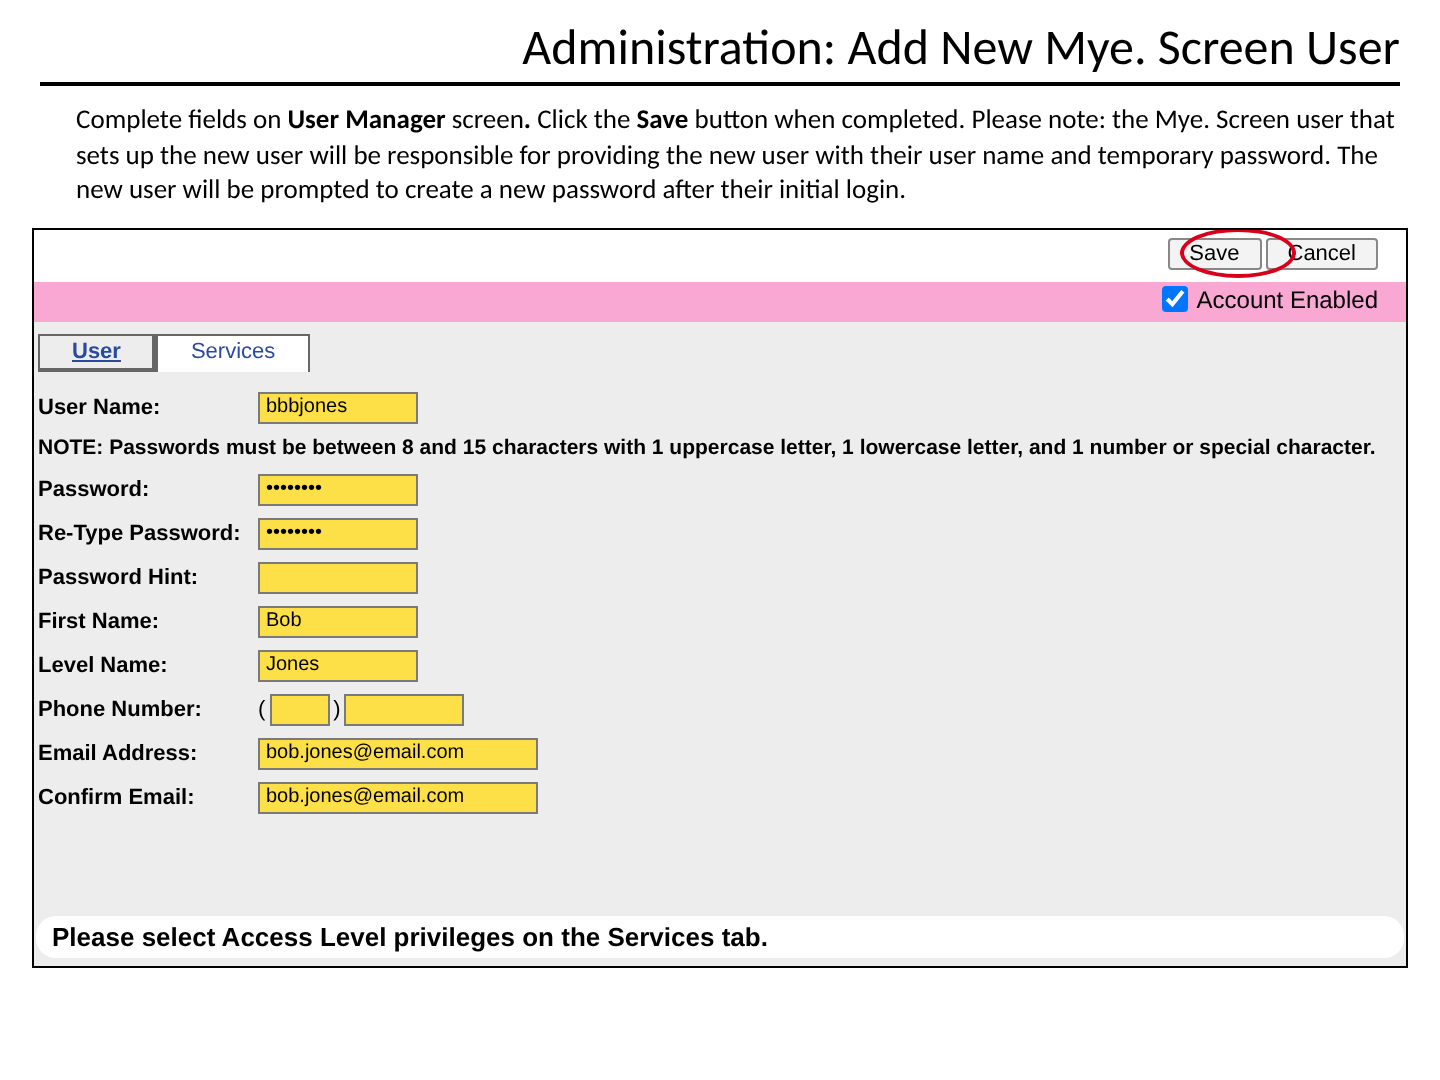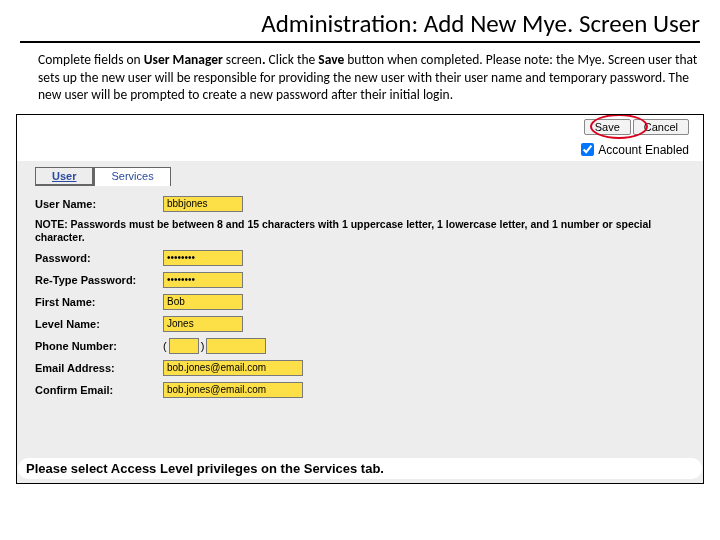--- a/index.html
+++ b/index.html
@@ -33,21 +33,21 @@
     margin: 0 6px;
     padding: 0;
     font-family: Tahoma, Arial, sans-serif;
     font-size: 11px;
     height: 370px;
     position: relative;
     overflow: hidden;
   }
   .panel-inner {
     background: #ededed;
-    padding: 6px 10px 4px 18px;
+    padding: 6px 10px 4px 2px;
   }
   .topbar {
     display: flex;
     justify-content: flex-end;
     align-items: center;
     gap: 2px;
     background: #fff;
     padding: 4px 14px 6px 10px;
     position: relative;
   }
@@ -68,21 +68,21 @@
     height: 25px;
     border: 2px solid #d9001b;
     border-radius: 50%;
     pointer-events: none;
   }
   .enabled-row {
     display: flex;
     justify-content: flex-end;
     align-items: center;
     gap: 4px;
-    background: #ffffff;
+    background: #f9a8d4;
     padding: 2px 14px 4px 10px;
     font-size: 12px;
   }
   .tabs {
     display: flex;
     gap: 0;
     margin-bottom: 10px;
   }
   .tab {
     padding: 2px 16px;
@@ -102,21 +102,21 @@
   .sep {
     width: 1px;
     background: #666;
   }
   .frow {
     display: flex;
     align-items: center;
     margin-bottom: 6px;
   }
   .flabel {
-    width: 128px;
+    width: 110px;
     font-weight: 700;
     font-size: 11px;
   }
   .finput {
     border: 1px solid #7a7a7a;
     background: #fde047;
     font-size: 10px;
     padding: 1px 3px;
     height: 16px;
     font-family: Tahoma, Arial, sans-serif;
@@ -194,20 +194,24 @@
       <div class="flabel">Password:</div>
       <input class="finput w80" value="••••••••" style="">
     </div>
 
     <div class="frow">
       <div class="flabel">Re-Type Password:</div>
       <input class="finput w80" value="••••••••" style="">
     </div>
 
 
+    <div class="frow">
+      <div class="flabel">Password Hint:</div>
+      <input class="finput w80" value="" style="">
+    </div>
 
     <div class="frow">
       <div class="flabel">First Name:</div>
       <input class="finput w80" value="Bob" style="">
     </div>
 
     <div class="frow">
       <div class="flabel">Level Name:</div>
       <input class="finput w80" value="Jones" style="">
     </div>

